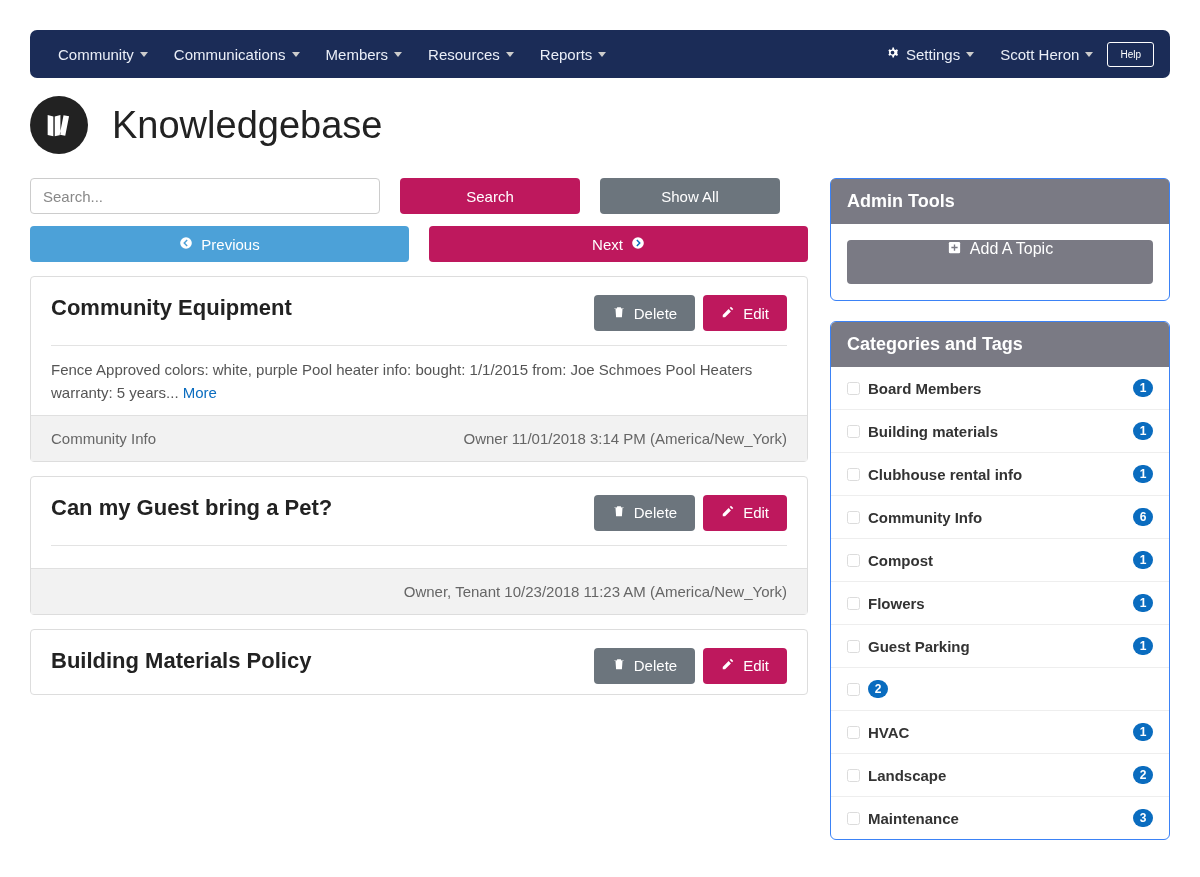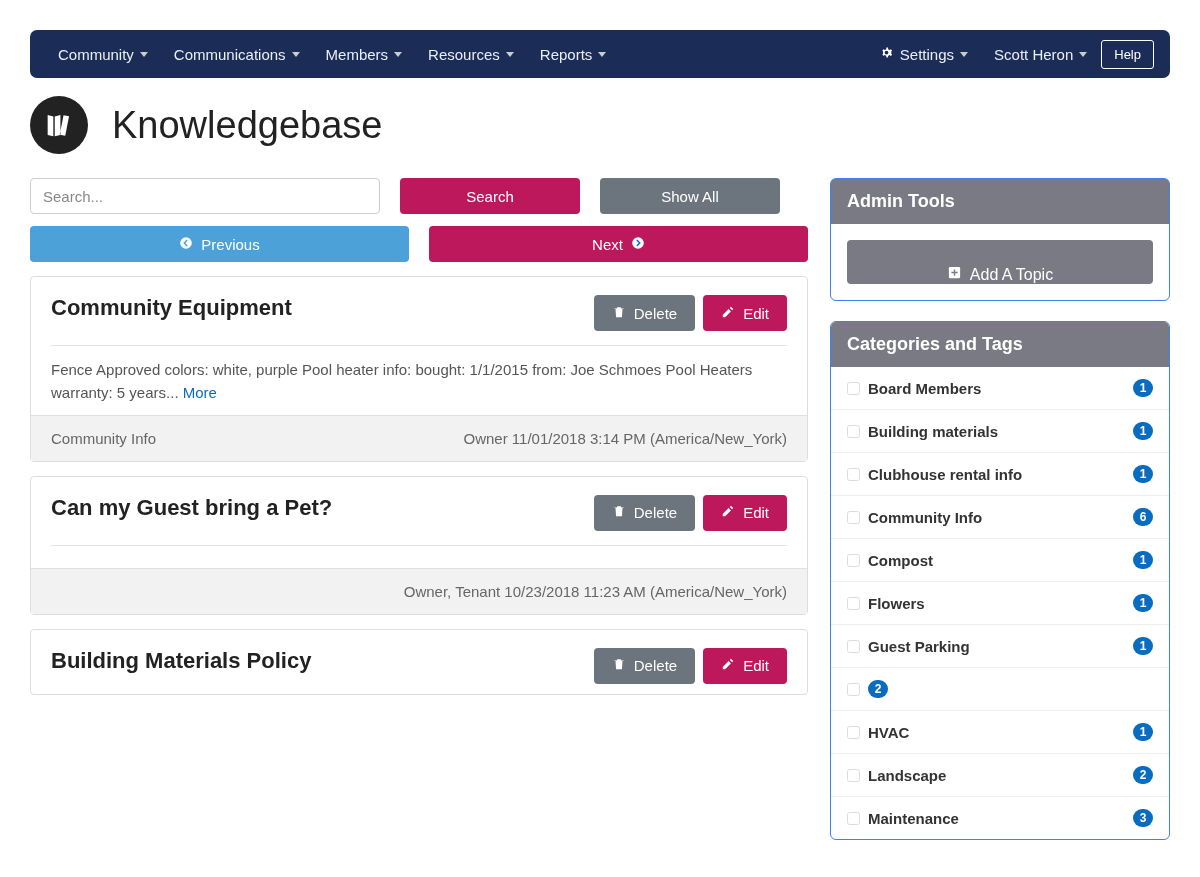--- a/index.html
+++ b/index.html
@@ -4,21 +4,21 @@
 <style>
   *{box-sizing:border-box;margin:0;padding:0}
   body{font-family:"Segoe UI",Arial,sans-serif;background:#fff;color:#333;font-size:14px}
   .page{width:1200px;height:877px;overflow:hidden;padding:30px;position:relative}
 
   
   .navbar{background:#1b2c57;color:#fff;height:48px;display:flex;align-items:center;padding:0 16px;border-radius:7px;justify-content:space-between}
   .nav-left,.nav-right{display:flex;align-items:center;gap:2px}
   .nav-item{display:flex;align-items:center;gap:6px;padding:8px 12px;color:#eaeef7;cursor:pointer;font-size:15px}
   .caret{width:0;height:0;border-left:4px solid transparent;border-right:4px solid transparent;border-top:5px solid #ccc;display:inline-block}
-  .help-btn{border:1px solid #fff;border-radius:3px;padding:6px 12px;font-size:13px;color:#fff;cursor:pointer}
+  .help-btn{border:1px solid #fff;border-radius:3px;padding:6px 12px;font-size:10px;color:#fff;cursor:pointer}
 
   
   .page-header{display:flex;align-items:center;gap:24px;margin:18px 0 24px}
   .kb-icon{width:58px;height:58px;background:#222;border-radius:50%;display:flex;align-items:center;justify-content:center}
   .kb-icon svg{width:34px;height:34px;fill:#fff}
   .page-title{font-size:38px;font-weight:400;color:#222}
 
   
   .layout{display:flex;gap:22px}
   .main{flex:1;min-width:0}
@@ -44,21 +44,21 @@
   .card-hr{border:none;border-top:1px solid #e3e3e3;margin:14px 0 12px}
   .card-excerpt{font-size:15px;color:#555;line-height:1.55}
   .more-link{color:#0a6cbf;cursor:pointer}
   .card-foot{background:#f2f2f2;border-top:1px solid #e0e0e0;padding:14px 20px;display:flex;justify-content:space-between;color:#666;font-size:15px}
   .card-foot .ts{text-align:right}
 
   
   .panel{border:1px solid #3b82f6;border-radius:6px;margin-bottom:20px;background:#fff}
   .panel-head{background:#7a7a84;color:#fff;font-size:18px;font-weight:600;padding:12px 16px;border-radius:4px 4px 0 0}
   .panel-body{padding:16px}
-  .add-topic-btn{width:100%;height:44px;background:#7a7a84;color:#fff;border:none;border-radius:4px;font-size:16px;display:flex;align-items:flex-end;justify-content:center;gap:8px;cursor:pointer}
+  .add-topic-btn{width:100%;height:44px;background:#7a7a84;color:#fff;border:none;border-radius:4px;font-size:16px;display:flex;align-items:flex-start;justify-content:center;gap:8px;cursor:pointer}
   .cat-list{list-style:none}
   .cat-item{display:flex;align-items:center;padding:12px 16px;border-top:1px solid #eee;font-size:15px;font-weight:600;color:#333}
   .cat-item:first-child{border-top:none}
   .cat-item input{margin-right:8px;opacity:.25}
   .cat-item .name{flex:1}
   .badge{background:#0a6cbf;color:#fff;border-radius:10px;min-width:20px;height:18px;display:inline-flex;align-items:center;justify-content:center;font-size:12px;padding:0 6px;font-weight:600}
 
   
   .i{display:inline-block;vertical-align:middle}
 </style>

